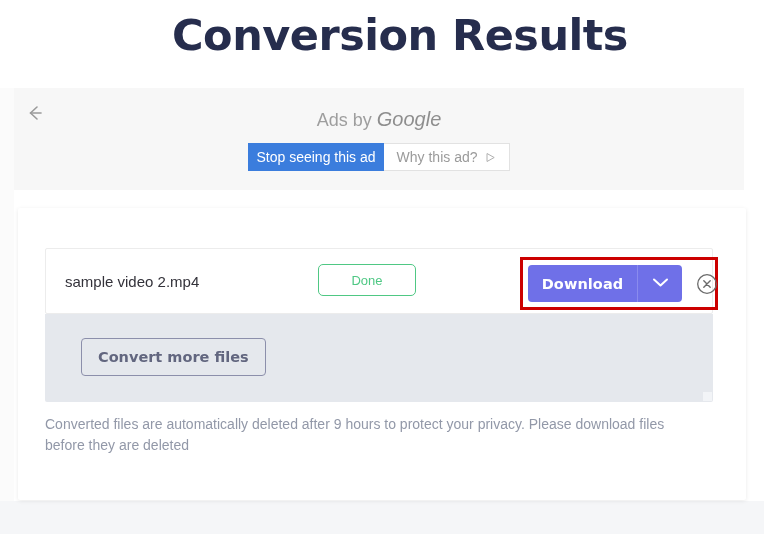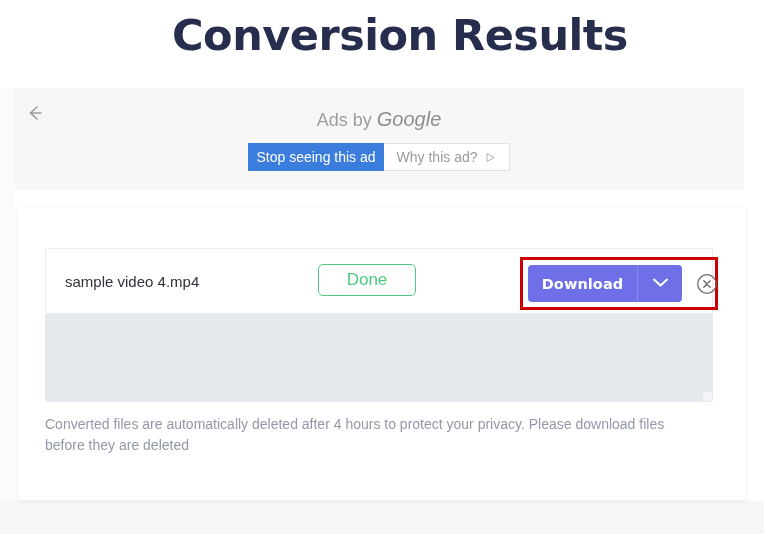--- a/index.html
+++ b/index.html
@@ -142,21 +142,21 @@
   }
   .done-badge {
     position: absolute;
     left: 272px;
     top: 15px;
     width: 98px;
     height: 32px;
     border: 1px solid #4fc884;
     border-radius: 5px;
     color: #4fc884;
-    font-size: 17px;
+    font-size: 13px;
     display: flex;
     align-items: center;
     justify-content: center;
     background: #ffffff;
     box-sizing: border-box;
     cursor: default;
   }
 
   
   .annotation-box {
@@ -307,21 +307,21 @@
         </svg>
       </span>
     </button>
   </div>
 </div>
 
 <div class="main-card">
 
   <div class="file-row">
 
-    <span class="file-name">sample video 4.mp4</span>
+    <span class="file-name">sample video 2.mp4</span>
 
     <div class="done-badge">Done</div>
 
     <div class="annotation-box"></div>
 
     <div class="download-group">
       <button class="btn-download">Download</button>
       <button class="btn-download-caret">
         <span>
           <svg width="17" height="11" viewBox="0 0 17 11" aria-hidden="true">
@@ -332,17 +332,18 @@
       <span class="remove-icon">
         <svg width="22" height="22" viewBox="0 0 22 22" aria-hidden="true">
           <circle cx="11" cy="11" r="9.3" fill="none" stroke="#6b6b6b" stroke-width="1.3"></circle>
           <path d="M7.8 7.8 L14.2 14.2 M14.2 7.8 L7.8 14.2" stroke="#6b6b6b" stroke-width="1.4" stroke-linecap="round"></path>
         </svg>
       </span>
     </div>
   </div>
 
   <div class="gray-panel">
+    <button class="btn-convert-more">Convert more files</button>
     <div class="resize-handle"></div>
   </div>
 
-  <div class="footer-note">Converted files are automatically deleted after 4 hours to protect your privacy. Please download files before they are deleted</div>
+  <div class="footer-note">Converted files are automatically deleted after 9 hours to protect your privacy. Please download files before they are deleted</div>
 </div>
 
 </body></html>

